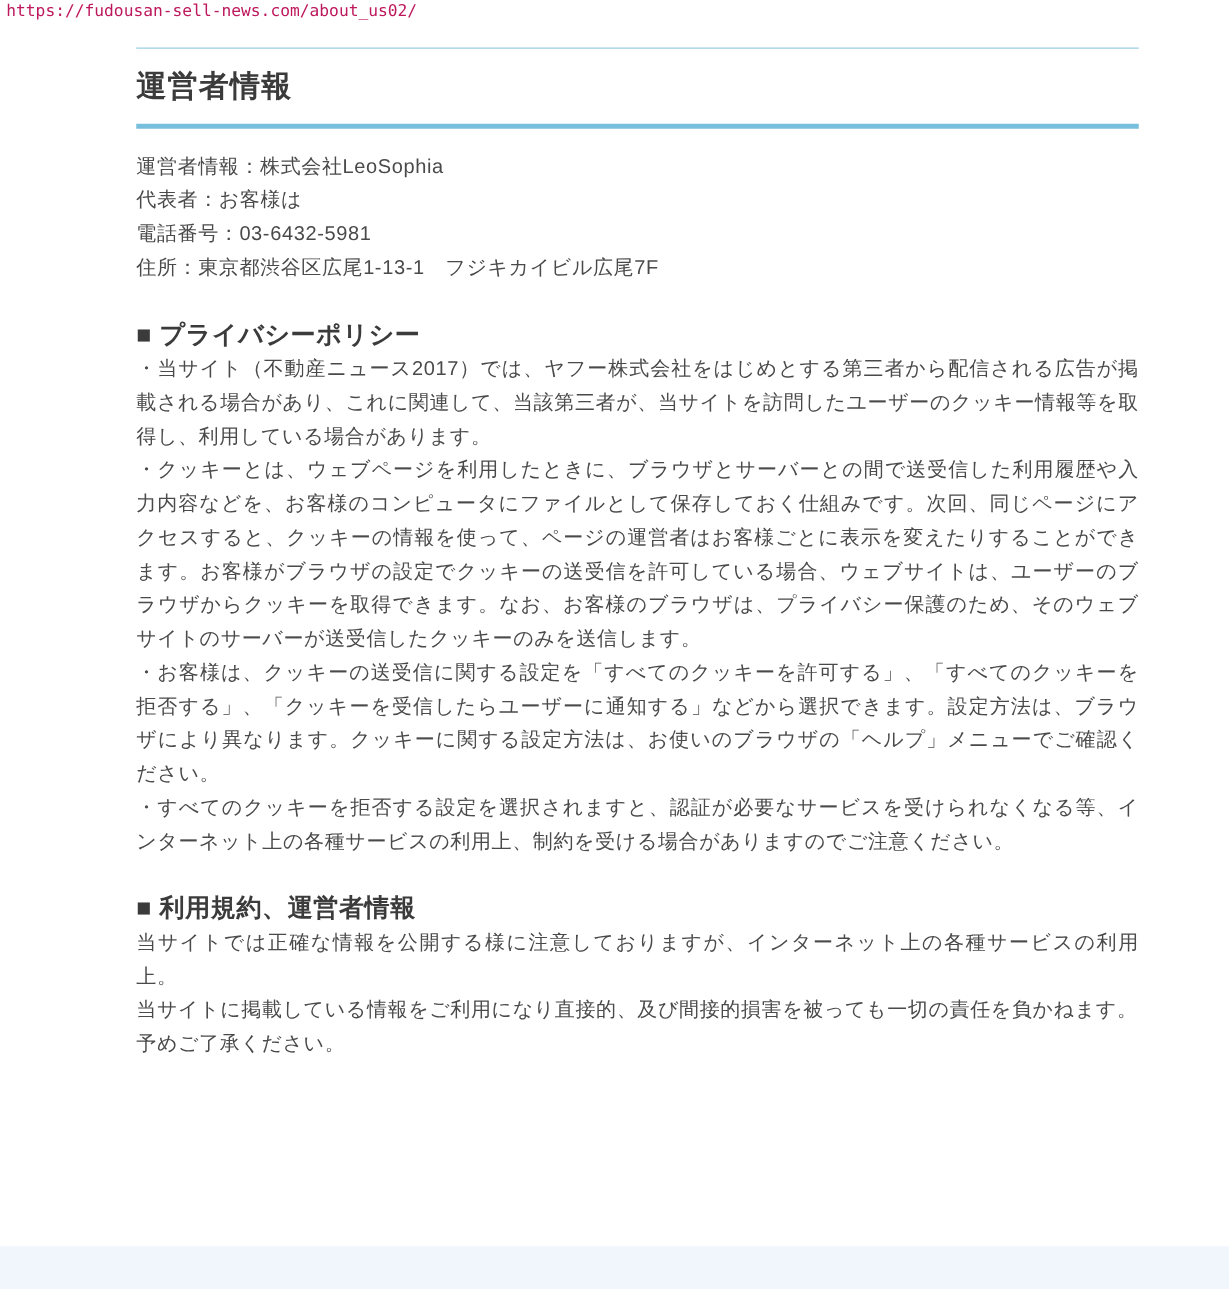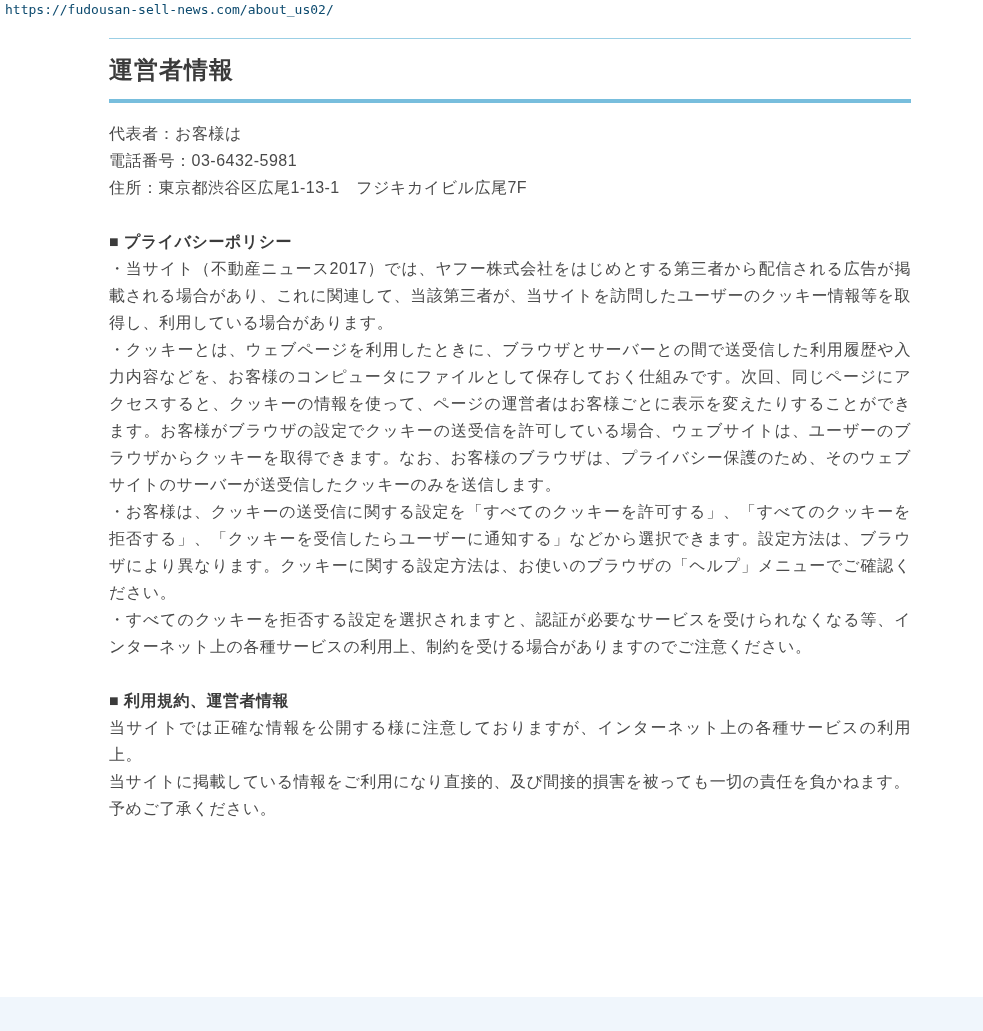--- a/index.html
+++ b/index.html
@@ -18,21 +18,21 @@
     font-family:"Liberation Sans",sans-serif;
     color:var(--text);
     overflow:hidden;
   }
   .url-bar{
     position:absolute;
     top:2px;left:5px;
     font-family:"DejaVu Sans Mono",monospace;
     font-size:13px;
     letter-spacing:0px;
-    color:#0c4a6e;
+    color:#be185d;
     white-space:nowrap;
   }
   .content{
     position:absolute;
     top:38px;left:109px;
     width:802px;
   }
   .title-block{
     border-top:1px solid var(--accent-thin);
     border-bottom:4px solid var(--accent-thick);
@@ -53,21 +53,21 @@
     letter-spacing:0.5px;
     text-align:justify;
   }
   .body-text p, .body-text .line{
     margin:0;
     padding:0;
   }
   .gap{height:27px;}
   .section-heading{
     margin:0;
-    font-size:16px;
+    font-size:20px;
     line-height:27px;
     color:var(--heading);
   }
   .footer-band{
     position:absolute;
     left:0;bottom:0;
     width:100%;
     height:34px;
     background:var(--footer-band);
   }
@@ -79,20 +79,21 @@
 
 <main class="content">
 
   <header class="title-block">
     <h1 class="page-title">運営者情報</h1>
   </header>
 
   <div class="body-text">
 
     <section>
+      <div class="line">運営者情報：株式会社LeoSophia</div>
       <div class="line">代表者：お客様は</div>
       <div class="line">電話番号：03-6432-5981</div>
       <div class="line">住所：東京都渋谷区広尾1-13-1　フジキカイビル広尾7F</div>
     </section>
 
     <div class="gap"></div>
 
     <section>
       <h2 class="section-heading">■ プライバシーポリシー</h2>
       <p>・当サイト（不動産ニュース2017）では、ヤフー株式会社をはじめとする第三者から配信される広告が掲載される場合があり、これに関連して、当該第三者が、当サイトを訪問したユーザーのクッキー情報等を取得し、利用している場合があります。</p>

